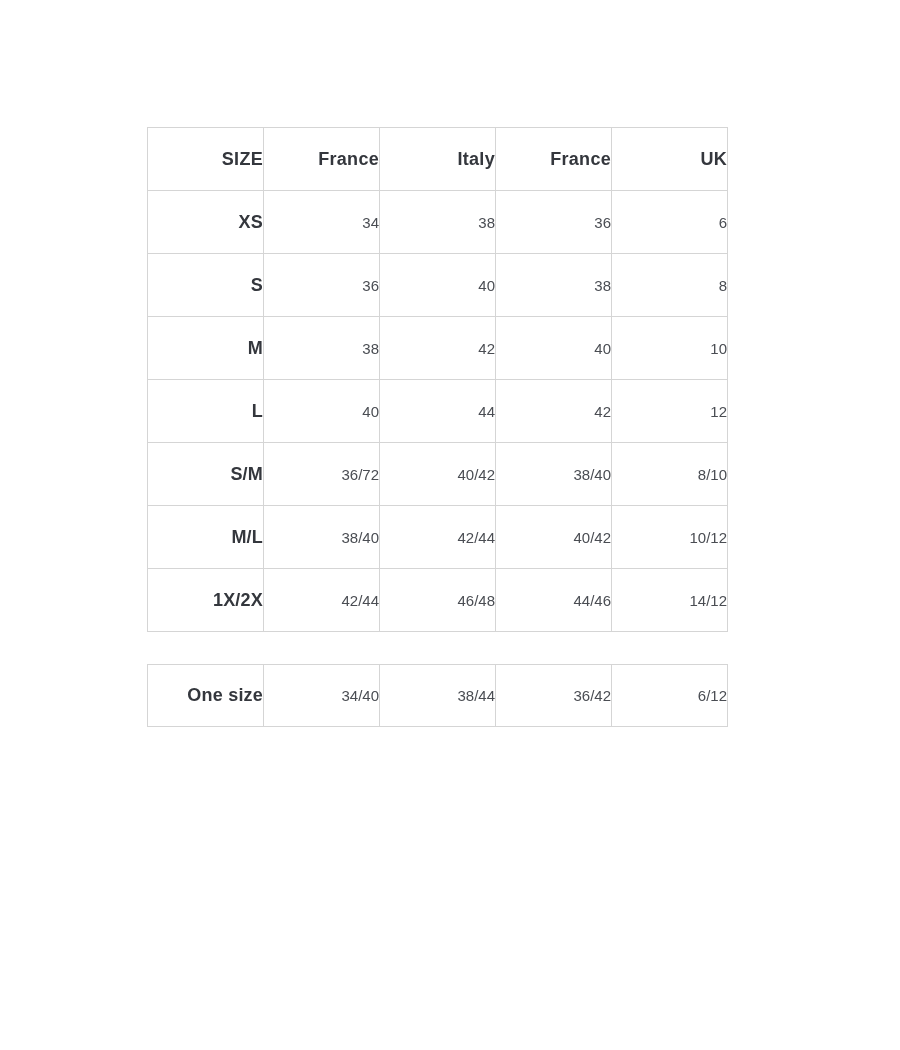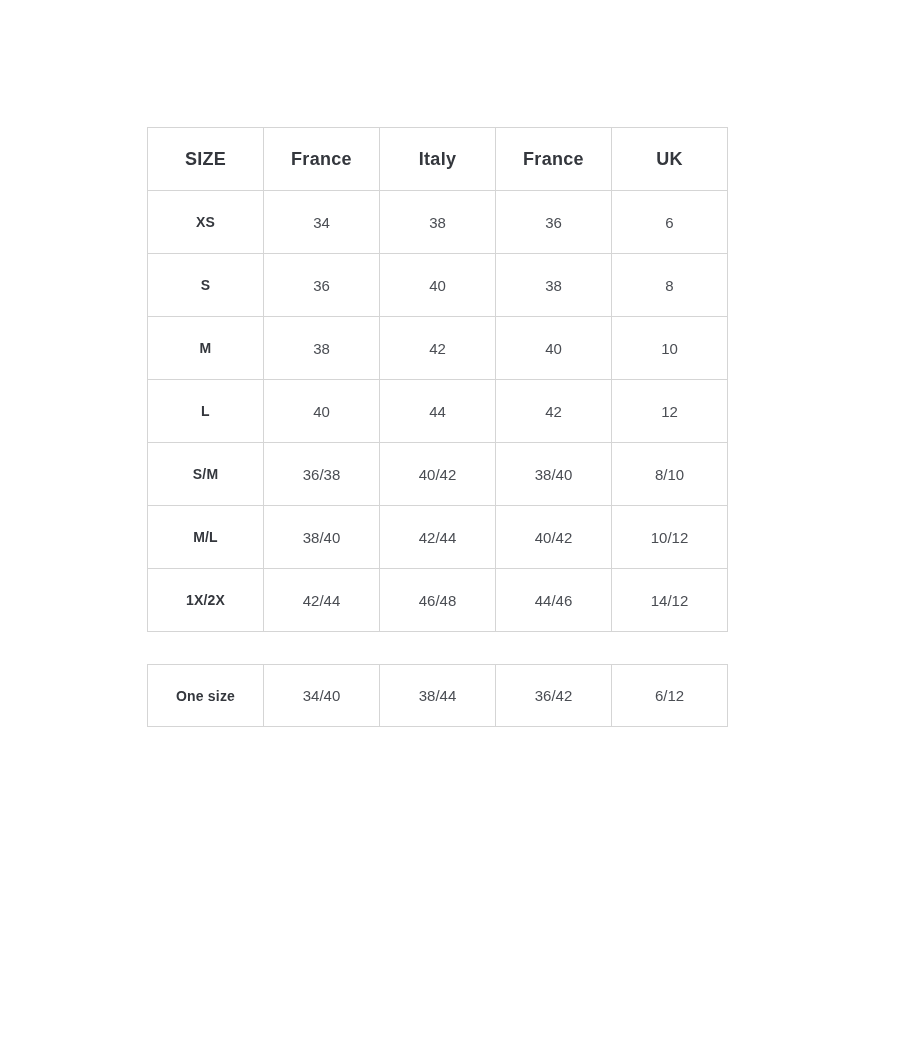--- a/index.html
+++ b/index.html
@@ -18,36 +18,36 @@
   }
   table {
     border-collapse: collapse;
     table-layout: fixed;
     width: 581px;
     background: #ffffff;
   }
   col { width: 20%; }
   td, th {
     border: 1px solid #d5d5d5;
-    text-align: center;
+    text-align: right;
     vertical-align: middle;
     background: #ffffff;
   }
   .t1 td, .t1 th { height: 63px; }
   .t2 { margin-top: 32px; }
   .t2 td { height: 62px; }
   .head {
     font-weight: 700;
     font-size: 18px;
     color: #34373d;
     letter-spacing: 0.3px;
   }
   .lbl {
     font-weight: 700;
-    font-size: 14px;
+    font-size: 18px;
     color: #34373d;
     letter-spacing: 0.2px;
   }
   .val {
     font-weight: 400;
     font-size: 15px;
     color: #4a4d53;
   }
 </style>
 </head>
@@ -94,21 +94,21 @@
     </tr>
     <tr>
       <td class="lbl">L</td>
       <td class="val">40</td>
       <td class="val">44</td>
       <td class="val">42</td>
       <td class="val">12</td>
     </tr>
     <tr>
       <td class="lbl">S/M</td>
-      <td class="val">36/38</td>
+      <td class="val">36/72</td>
       <td class="val">40/42</td>
       <td class="val">38/40</td>
       <td class="val">8/10</td>
     </tr>
     <tr>
       <td class="lbl">M/L</td>
       <td class="val">38/40</td>
       <td class="val">42/44</td>
       <td class="val">40/42</td>
       <td class="val">10/12</td>

